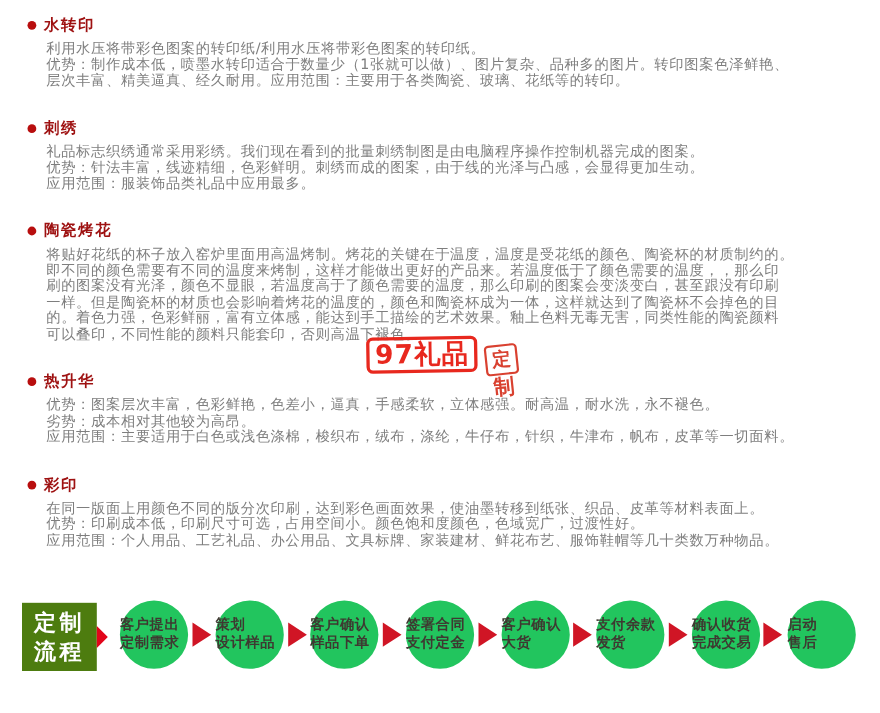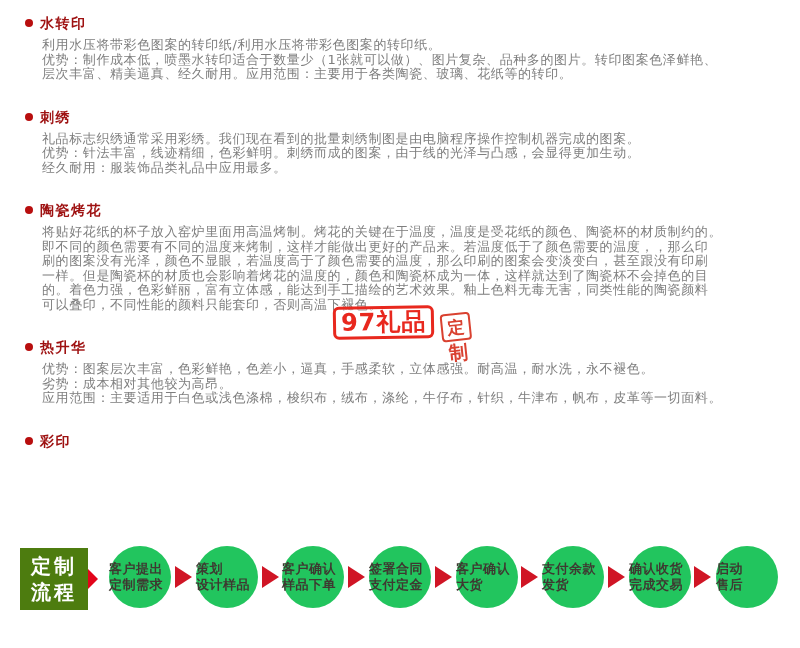--- a/index.html
+++ b/index.html
@@ -113,21 +113,21 @@
     </div>
 
     <div class="section">
       <div class="title-row">
         <span class="bullet"></span>
         <span class="sec-title">刺绣</span>
       </div>
       <div class="sec-body">
         <div>礼品标志织绣通常采用彩绣。我们现在看到的批量刺绣制图是由电脑程序操作控制机器完成的图案。</div>
         <div>优势：针法丰富，线迹精细，色彩鲜明。刺绣而成的图案，由于线的光泽与凸感，会显得更加生动。</div>
-        <div>经久耐用：服装饰品类礼品中应用最多。</div>
+        <div>应用范围：服装饰品类礼品中应用最多。</div>
       </div>
     </div>
 
     <div class="section">
       <div class="title-row">
         <span class="bullet"></span>
         <span class="sec-title">陶瓷烤花</span>
       </div>
       <div class="sec-body">
         <div>将贴好花纸的杯子放入窑炉里面用高温烤制。烤花的关键在于温度，温度是受花纸的颜色、陶瓷杯的材质制约的。</div>
@@ -149,20 +149,25 @@
         <div>劣势：成本相对其他较为高昂。</div>
         <div>应用范围：主要适用于白色或浅色涤棉，梭织布，绒布，涤纶，牛仔布，针织，牛津布，帆布，皮革等一切面料。</div>
       </div>
     </div>
 
     <div class="section">
       <div class="title-row">
         <span class="bullet"></span>
         <span class="sec-title">彩印</span>
       </div>
+      <div class="sec-body">
+        <div>在同一版面上用颜色不同的版分次印刷，达到彩色画面效果，使油墨转移到纸张、织品、皮革等材料表面上。</div>
+        <div>优势：印刷成本低，印刷尺寸可选，占用空间小。颜色饱和度颜色，色域宽广，过渡性好。</div>
+        <div>应用范围：个人用品、工艺礼品、办公用品、文具标牌、家装建材、鲜花布艺、服饰鞋帽等几十类数万种物品。</div>
+      </div>
     </div>
 
   </div>
 
   <div class="watermark-box">97礼品</div>
   <div class="seal">
     <div class="seal-top">定</div>
     <div class="seal-bottom">制</div>
   </div>
 

